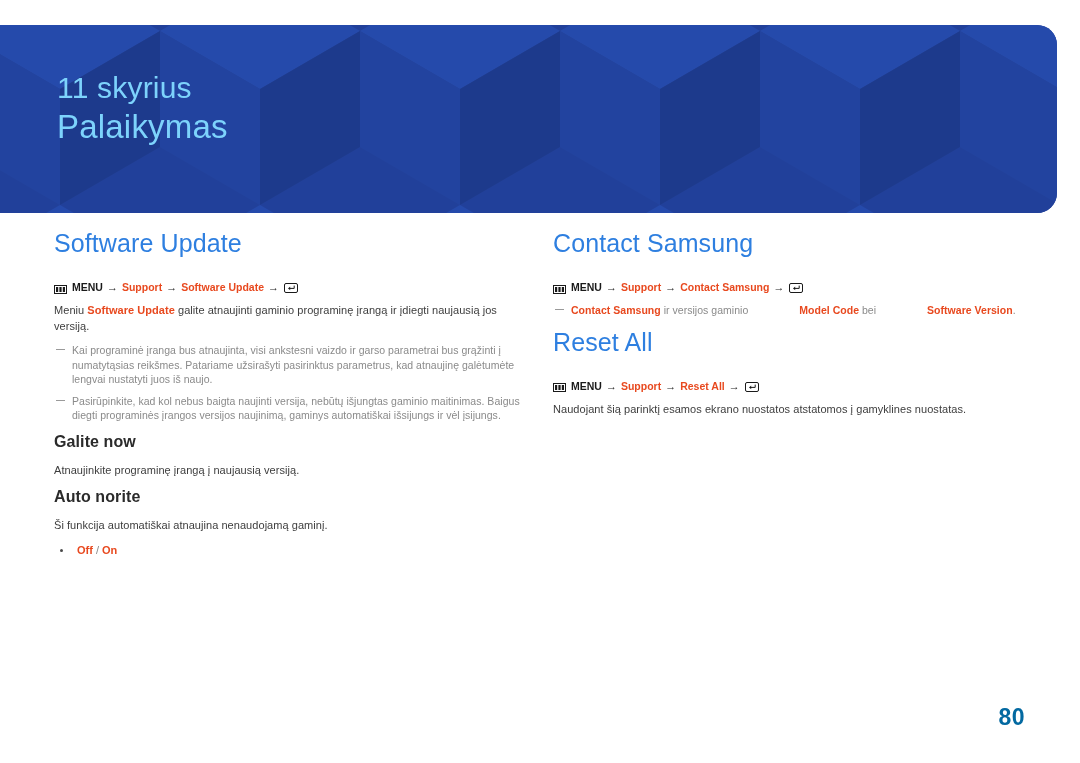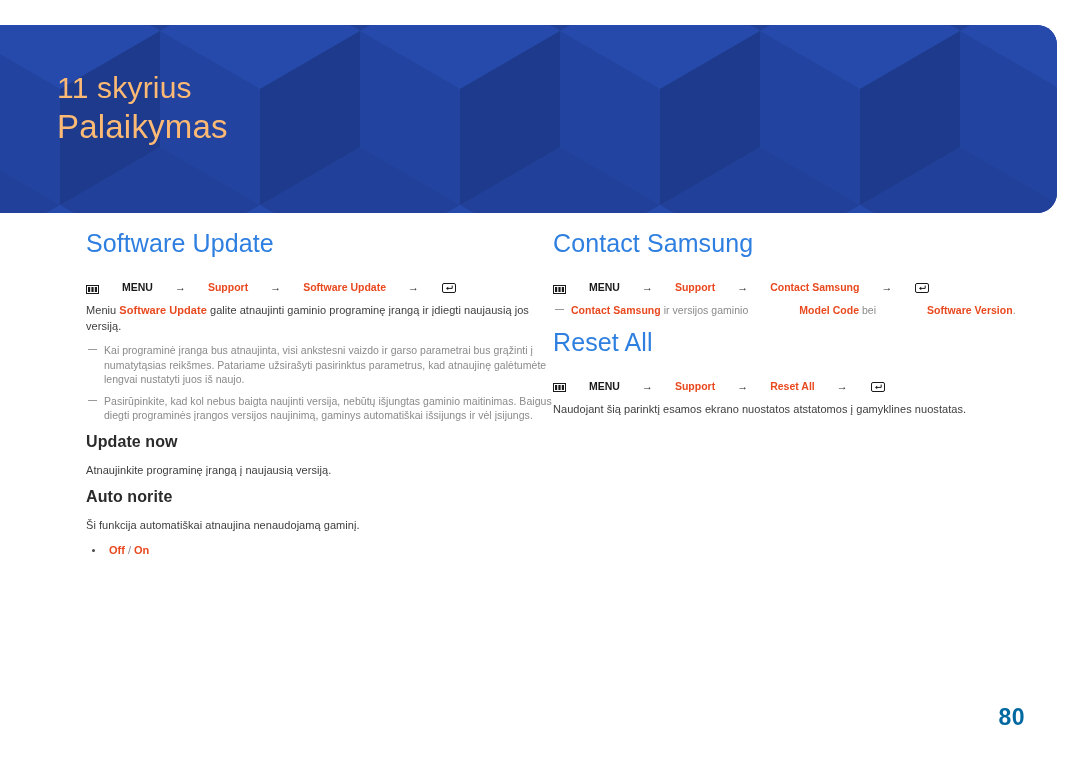--- a/index.html
+++ b/index.html
@@ -33,21 +33,21 @@
     inset: 0;
     width: 100%;
     height: 100%;
     display: block;
   }
   .chapter-text {
     position: absolute;
     left: 57px;
     top: 44px;
     z-index: 3;
-    color: #fdba74;
+    color: #7dd3fc;
   }
   .chapter-num {
     font-size: 30px;
     font-weight: 400;
     line-height: 37px;
     letter-spacing: 0.2px;
     white-space: nowrap;
   }
   .chapter-title {
     font-size: 33px;
@@ -61,21 +61,21 @@
   .content {
     position: absolute;
     left: 0;
     top: 228px;
     width: 1080px;
   }
   .col {
     position: absolute;
     top: 0;
   }
-  .col-left  { left: 54px;  width: 470px; margin-left: 32px; }
+  .col-left  { left: 54px;  width: 470px; }
   .col-right { left: 553px; width: 470px; }
 
   h2.section-title {
     margin: 0 0 22px 0;
     font-size: 25px;
     font-weight: 400;
     line-height: 30px;
     color: #2e7fe0;
     letter-spacing: 0.1px;
   }
@@ -90,21 +90,21 @@
 
   
   .menu-path {
     font-size: 10.5px;
     line-height: 14px;
     color: #1a1a1a;
     font-weight: 700;
     margin: 0 0 9px 0;
     display: flex;
     align-items: center;
-    gap: 21px;
+    gap: 3px;
     white-space: nowrap;
   }
   .menu-path .sep {
     color: #1a1a1a;
     font-weight: 400;
     font-size: 11px;
     padding: 0 1px;
   }
   .menu-path .hl { color: #e8491f; font-weight: 700; }
   .menu-path .word { color: #1a1a1a; font-weight: 700; }
@@ -258,21 +258,21 @@
       </span>
     </div>
 
     <p class="body"><span>Meniu </span><span class="hl">Software Update</span><span> galite atnaujinti gaminio programinę įrangą ir įdiegti naujausią jos versiją.</span></p>
 
     <ul class="notes">
       <li>Kai programinė įranga bus atnaujinta, visi ankstesni vaizdo ir garso parametrai bus grąžinti į numatytąsias reikšmes. Patariame užsirašyti pasirinktus parametrus, kad atnaujinę galėtumėte lengvai nustatyti juos iš naujo.</li>
       <li>Pasirūpinkite, kad kol nebus baigta naujinti versija, nebūtų išjungtas gaminio maitinimas. Baigus diegti programinės įrangos versijos naujinimą, gaminys automatiškai išsijungs ir vėl įsijungs.</li>
     </ul>
 
-    <h3 class="sub-title gap-top-lg">Update now</h3>
+    <h3 class="sub-title gap-top-lg">Galite now</h3>
     <p class="body">Atnaujinkite programinę įrangą į naujausią versiją.</p>
 
     <h3 class="sub-title gap-top-lg">Auto norite</h3>
     <p class="body">Ši funkcija automatiškai atnaujina nenaudojamą gaminį.</p>
 
     <ul class="bullets">
       <li><span class="hl">Off</span><span class="slash"> / </span><span class="hl">On</span></li>
     </ul>
   </div>
 

